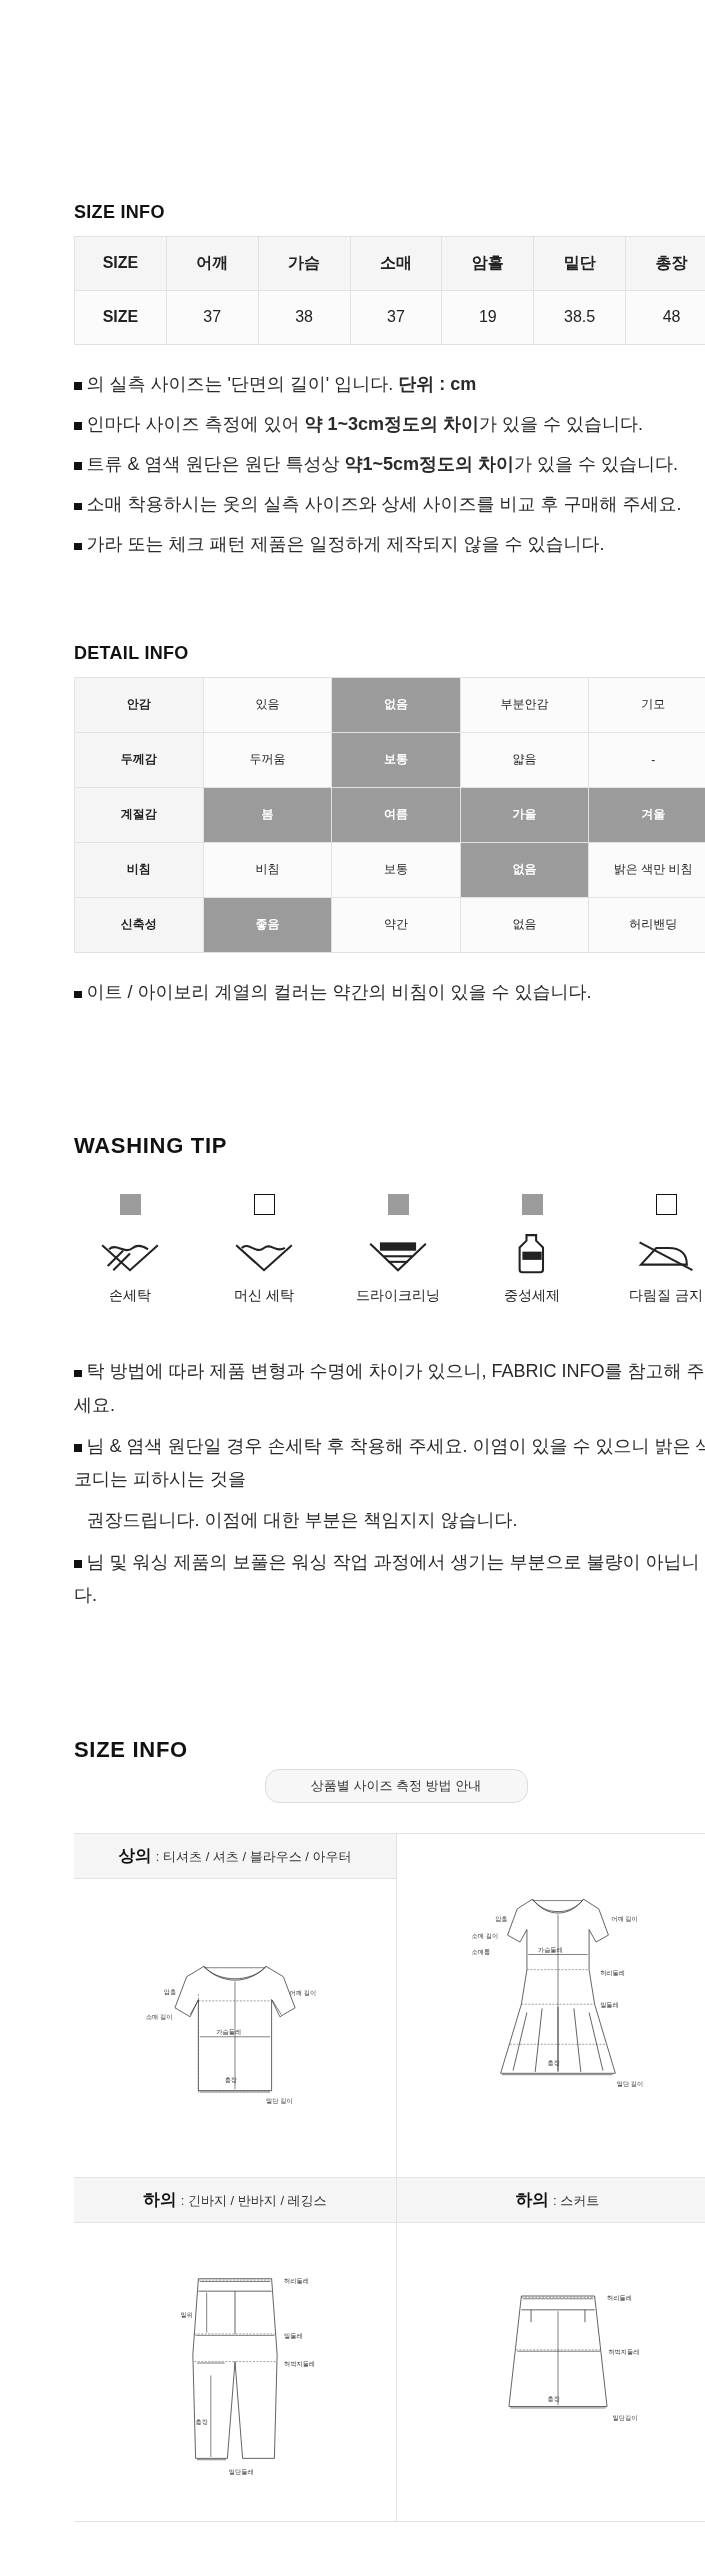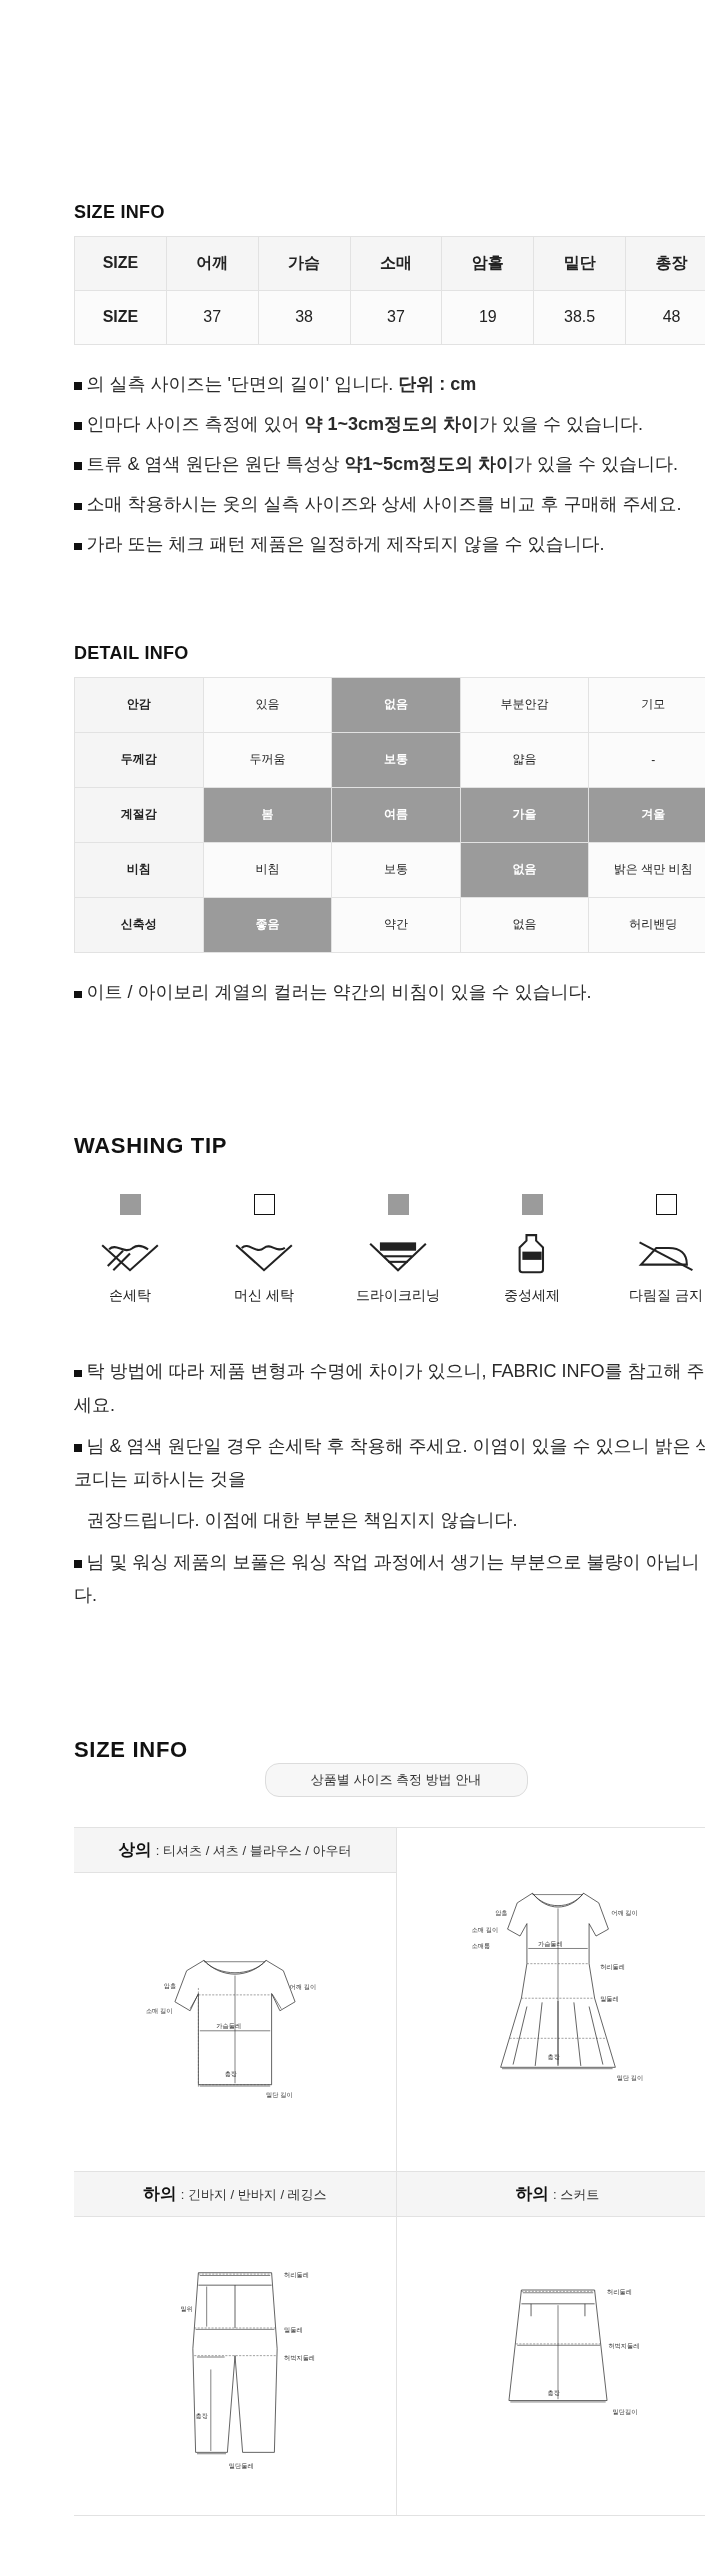--- a/index.html
+++ b/index.html
@@ -145,21 +145,21 @@
   }
   .wash-notes { margin-top: 50px; }
   .wash-notes .note { white-space: normal; line-height: 1.85; }
   .indent { display: inline-block; padding-left: 12.5px; }
 
   
   .gap-guide { height: 104px; }
   .pill {
     display: block;
     width: 263px;
-    margin: 0 auto 0 auto;
+    margin: 6px auto 0 auto;
     border: 0.7px solid #dcdcdc;
     border-radius: 14px;
     background: #f7f7f7;
     text-align: center;
     font-size: 13px;
     color: #333;
     padding: 7px 0;
   }
   .guide-grid {
     margin-top: 30px;

